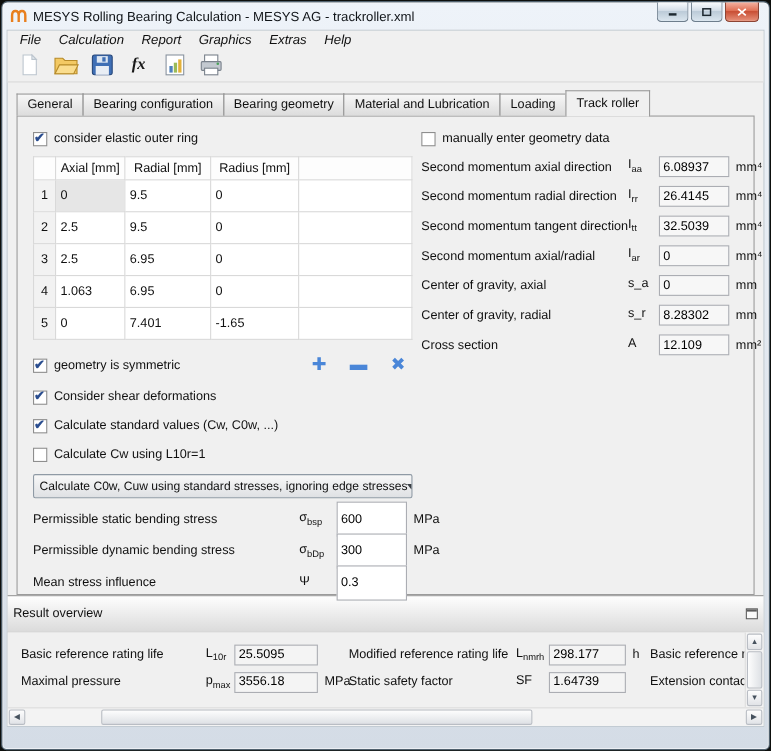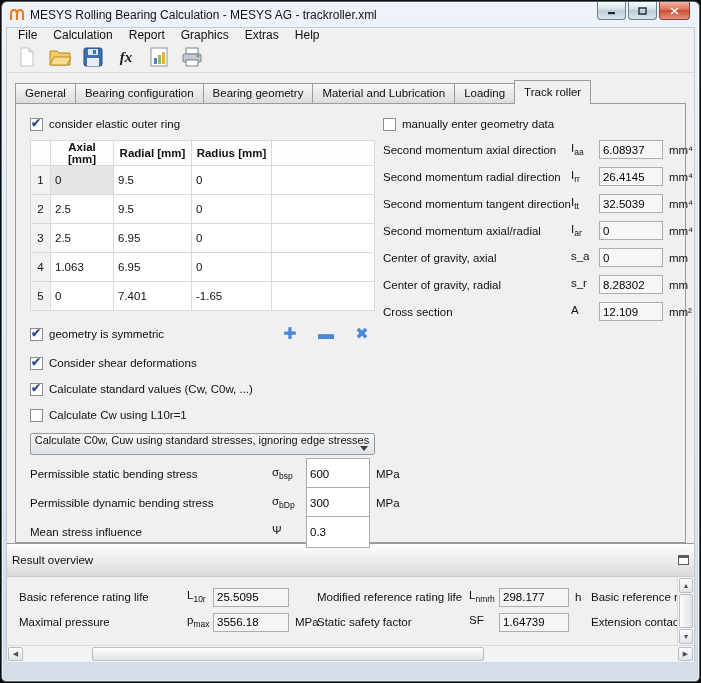--- a/index.html
+++ b/index.html
@@ -20,21 +20,21 @@
              border-radius:0 0 4px 4px; display:flex; align-items:center; justify-content:center;
              background:linear-gradient(#fbfdff,#d3dde7 45%,#bccbd8 50%,#dae5ee); margin-left:2px; }
   .win-btn.close { background:linear-gradient(#f4b3a2,#df7055 45%,#c94f35 50%,#e6917a);
                    border-color:#8c4434; width:31px; }
 
   
   .client { position:absolute; left:4px; right:4px; top:25px; bottom:20px;
             background:#f0f0f0; border:1px solid #c2cbd3; display:flex; flex-direction:column;
             font-size:11.5px; color:#101010; }
 
-  .menubar { height:21px; display:flex; align-items:center; padding-left:3px; background:#f0f0f0; font-size:12px; }
+  .menubar { height:21px; display:flex; align-items:center; padding-left:3px; background:#f0f0f0; font-size:12px;font-style:italic; }
   .menu-item { padding:0 8px; display:flex; align-items:center; }
 
   .toolbar { height:37px; display:flex; align-items:center; gap:3px; padding:0 5px;
              border-bottom:1px solid #d9d9d9; background:#f0f0f0; }
   .tool-btn { width:30px; height:30px; display:flex; align-items:center; justify-content:center; }
   .fx-label { font-family:"Liberation Serif", serif; font-style:italic; font-weight:bold; font-size:15px; color:#1a1a1a; }
 
   
   .tabs-row { display:flex; align-items:flex-end; margin:8px 8px 0 8px; height:22px;
               position:relative; z-index:2; }
@@ -51,34 +51,34 @@
   .cb-row { display:flex; align-items:center; gap:6px; height:16px; white-space:nowrap; }
   .checkbox { width:13px; height:13px; background:#fff; border:1px solid #8e8e8e; position:relative; flex:none; }
   .checkbox.checked::after { content:"✔"; position:absolute; left:0px; top:-3px;
                              font-size:12px; font-weight:bold; color:#2a4d8f; }
 
   
   .geo-table { border-collapse:collapse; margin-top:8px; width:345px; background:#fff;
                table-layout:fixed; border:1px solid #ababab; }
   .geo-table th, .geo-table td { border:1px solid #d9d9d9; padding:0 4px; font-weight:normal;
                                  height:29px; text-align:left; overflow:hidden; }
-  .geo-table tr.head th { height:21px; font-weight:bold; text-align:center; background:#fdfdfd; }
+  .geo-table tr.head th { height:21px; font-weight:normal; text-align:center; background:#fdfdfd; }
   .geo-table .rownum, .geo-table .corner { background:#f2f2f2; text-align:center; padding:0; }
   .geo-table td.sel { background:#e6e6e6; }
 
   .sym-row { display:flex; align-items:center; margin-top:12px; }
   .tbl-btns { margin-left:auto; display:flex; gap:10px; }
   .tbl-btn { width:26px; height:22px; display:flex; align-items:center; justify-content:center;
              color:#4a86d8; font-size:16px; line-height:1; }
 
   .cb-gap { margin-top:10px; }
 
   .dropdown { margin-top:10px; width:345px; height:22px; border:1px solid #8f9aa5; border-radius:2px;
               background:linear-gradient(#f8f8f8,#dfe1e4); display:flex; align-items:center;
-              padding:0 6px 0 5px; font-size:11px; white-space:nowrap; overflow:hidden;flex-direction:column; }
+              padding:0 6px 0 5px; font-size:11px; white-space:nowrap; overflow:hidden; }
   .dd-arrow { margin-left:auto; flex:none; width:0; height:0; border-left:4px solid transparent;
               border-right:4px solid transparent; border-top:5px solid #3a3f45; }
 
   
   .frow { display:flex; align-items:center; margin-top:9px; height:20px; width:378px; white-space:nowrap; }
   .flabel { flex:1; overflow:hidden; }
   .fsym { width:34px; flex:none; }
   sub { font-size:8.5px; }
   .tinput { width:64px; height:19px; flex:none; border:1px solid #abadb3; background:#fff;
             font-family:inherit; font-size:11.5px; padding:15px 3px; }

